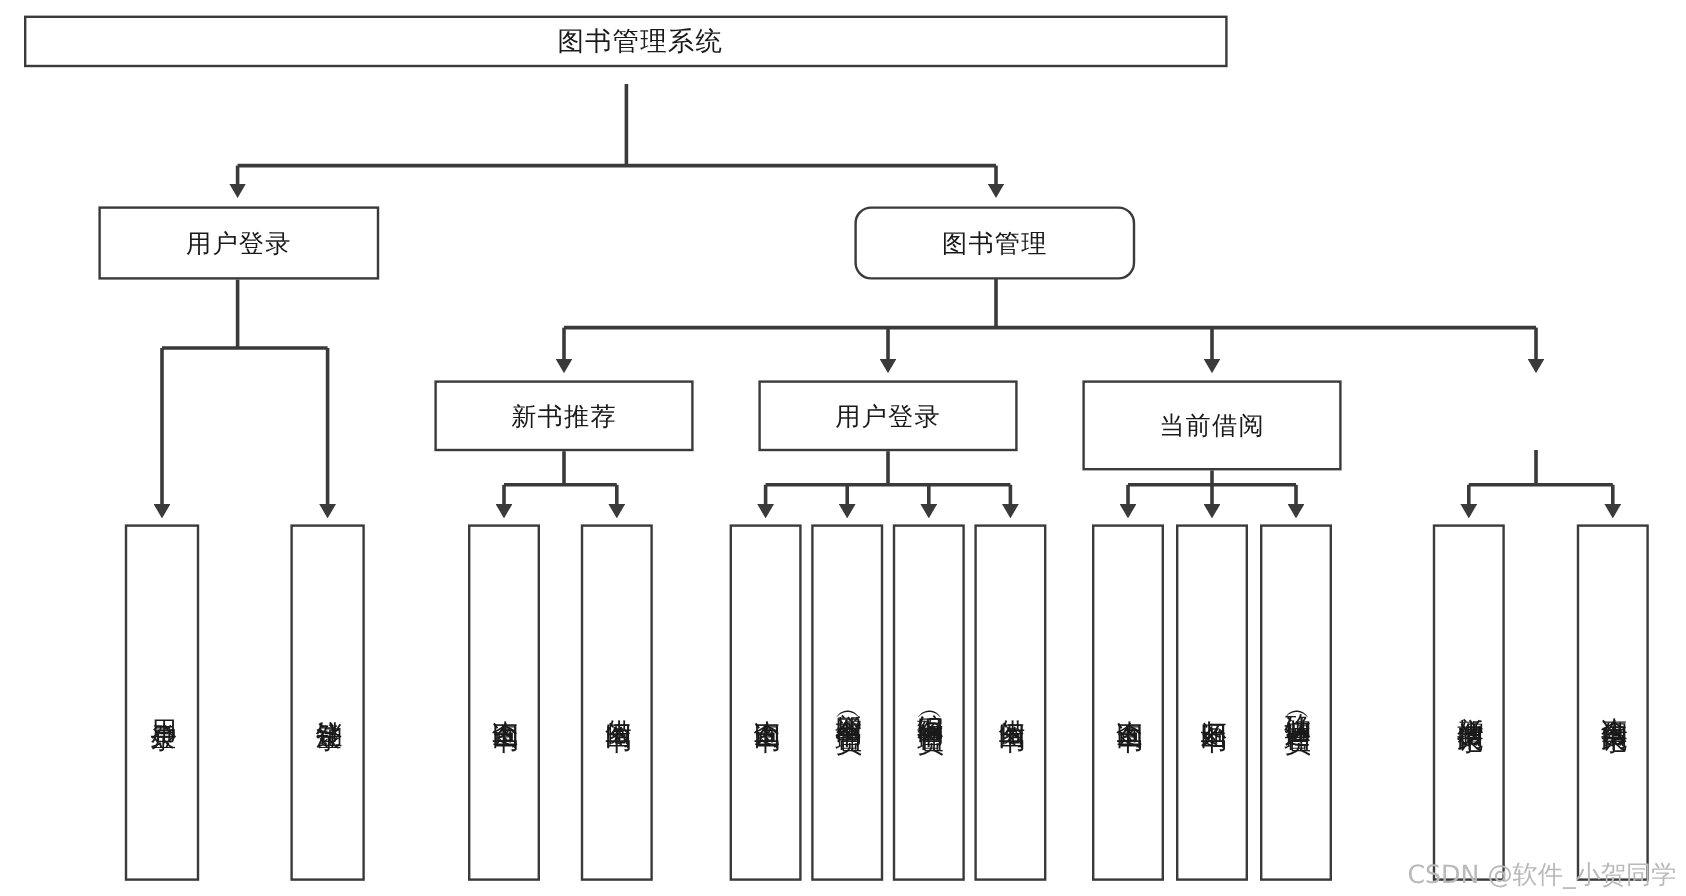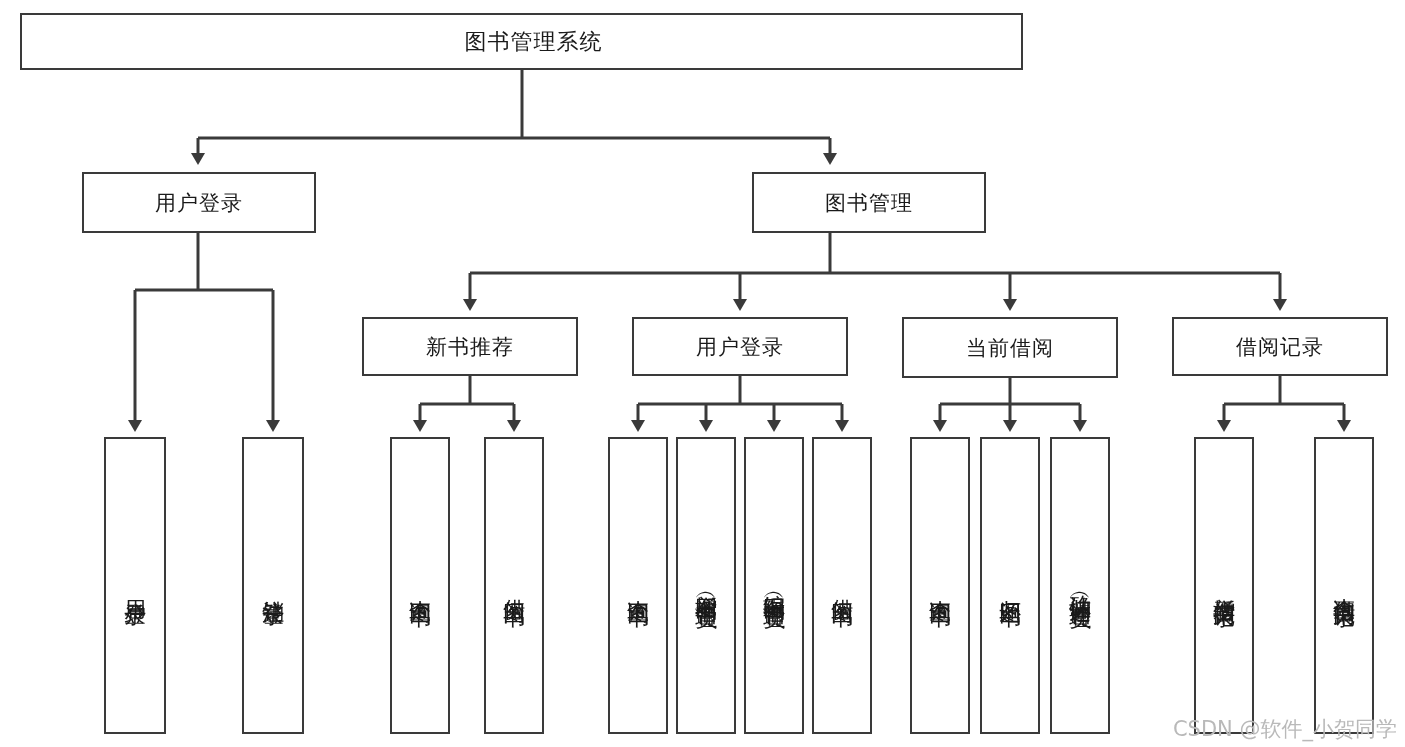--- a/index.html
+++ b/index.html
@@ -119,42 +119,39 @@
       <path d="M 1010 404 L 1010 421" marker-end="url(#arrowhead)"></path>
       <path d="M 1080 404 L 1080 421" marker-end="url(#arrowhead)"></path>
 
       <path d="M 1280 375 L 1280 404"></path>
       <path d="M 1224 404 L 1344 404"></path>
       <path d="M 1224 404 L 1224 421" marker-end="url(#arrowhead)"></path>
       <path d="M 1344 404 L 1344 421" marker-end="url(#arrowhead)"></path>
     </g>
   </svg>
 
-  <div class="node node-h node-root" style="left:20px; top:13px; width:1003px; height:57px;padding-left:24px;">
+  <div class="node node-h node-root" style="left:20px; top:13px; width:1003px; height:43px;padding-left:24px;">
     <span>图书管理系统</span>
   </div>
 
   <div class="node node-h" style="left:82px; top:172px; width:234px; height:61px;">
     <span>用户登录</span>
   </div>
-  <div class="node node-h" style="left:752px; top:172px; width:234px; height:61px;">
+  <div class="node node-h" style="left:712px; top:172px; width:234px; height:61px;border-radius:14px;">
     <span>图书管理</span>
   </div>
 
   <div class="node node-h" style="left:362px; top:317px; width:216px; height:59px;font-family:Liberation Serif, serif;">
     <span>新书推荐</span>
   </div>
   <div class="node node-h" style="left:632px; top:317px; width:216px; height:59px;">
     <span>用户登录</span>
   </div>
-  <div class="node node-h" style="left:902px; top:317px; width:216px; height:61px;">
+  <div class="node node-h" style="left:902px; top:317px; width:216px; height:75px;">
     <span>当前借阅</span>
-  </div>
-  <div class="node node-h" style="left:1172px; top:317px; width:216px; height:59px;">
-    <span>借阅记录</span>
   </div>
 
   <div class="node node-v" style="left:104px; top:437px; width:62px; height:297px;">
     <span>用户登录</span>
   </div>
   <div class="node node-v" style="left:242px; top:437px; width:62px; height:297px;">
     <span>注销登录</span>
   </div>
 
   <div class="node node-v" style="left:390px; top:437px; width:60px; height:297px;">

